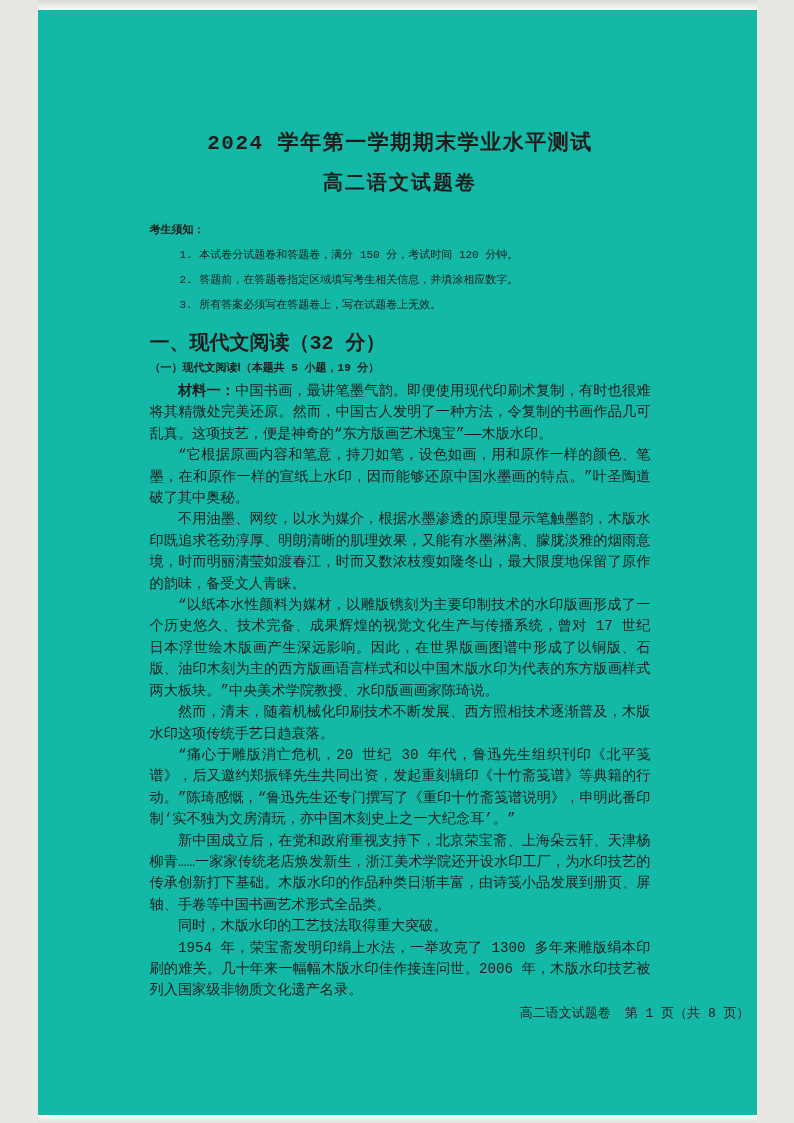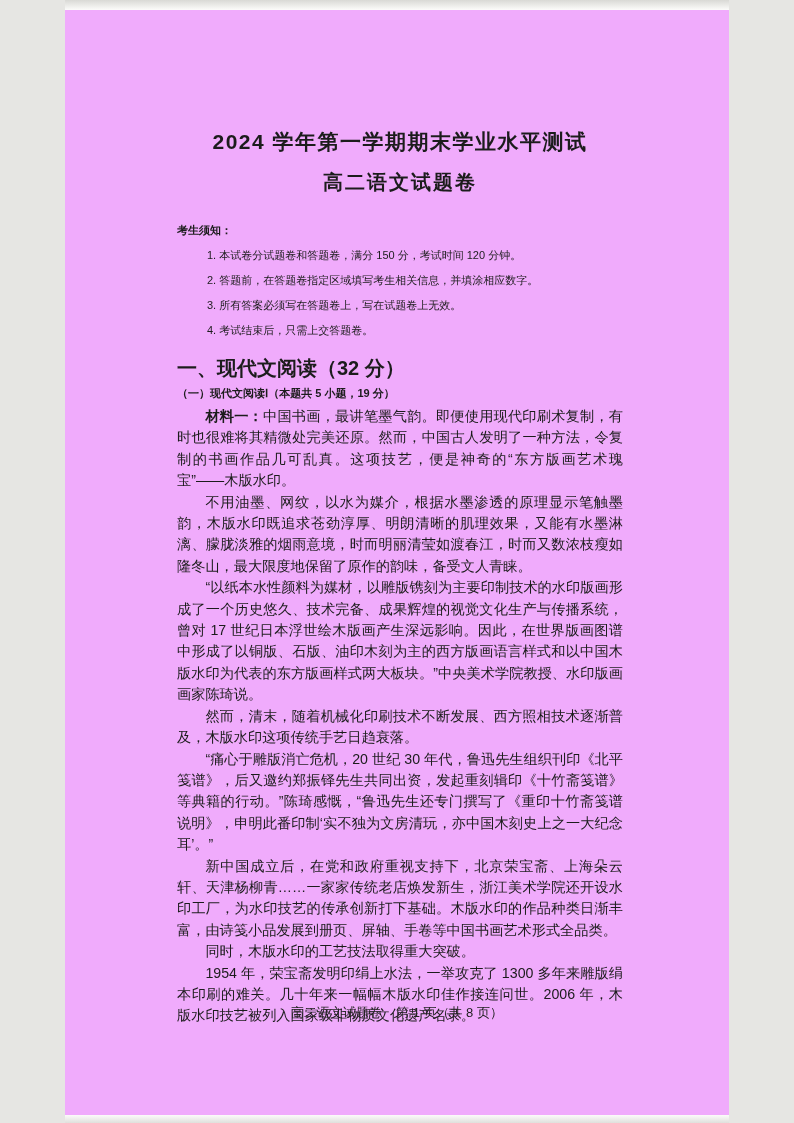--- a/index.html
+++ b/index.html
@@ -1,24 +1,24 @@
 <!DOCTYPE html>
 <html><head>
 <meta charset="utf-8">
 <style>
   * { margin: 0; padding: 0; box-sizing: border-box; }
   html, body { background: #e6e6e3; }
   .page {
-    width: 664px;
+    width: 719px;
     height: 1123px;
     margin: 0 auto;
-    background: #f0abfc;
+    background: #14b8a6;
     position: relative;
     overflow: hidden;
-    font-family: Liberation Sans, sans-serif;
+    font-family: Liberation Mono, monospace;
     color: #1c1c1c;
   }
   .scan-edge-top {
     position: absolute; top: 0; left: 0; right: 0; height: 10px;
     background: linear-gradient(#d9d9d5, #fcfcfa);
   }
   .scan-edge-bottom {
     position: absolute; bottom: 0; left: 0; right: 0; height: 8px;
     background: linear-gradient(#fcfcfa, #e0e0dc);
   }
@@ -60,21 +60,21 @@
     line-height: 21.4px;
     text-align: justify;
   }
   .indent { text-indent: 2em; }
   .para { text-indent: 2em; }
   .material-lead { font-weight: bold; }
   .footer {
     position: absolute;
     left: 0; right: 0;
     top: 1004px;
-    text-align: center;
+    text-align: right;
     font-size: 13px;
     color: #222;
   }
   .footer span { margin: 0 7px; }
 </style>
 </head>
 <body>
 
 <div class="page">
   <div class="scan-edge-top"></div>
@@ -82,30 +82,30 @@
   <div class="content">
 
     <h1 class="title">2024 学年第一学期期末学业水平测试</h1>
     <h2 class="subtitle">高二语文试题卷</h2>
 
     <div class="notice">
       <p class="notice-heading">考生须知：</p>
       <p class="notice-item">1. 本试卷分试题卷和答题卷，满分 150 分，考试时间 120 分钟。</p>
       <p class="notice-item">2. 答题前，在答题卷指定区域填写考生相关信息，并填涂相应数字。</p>
       <p class="notice-item">3. 所有答案必须写在答题卷上，写在试题卷上无效。</p>
-      <p class="notice-item">4. 考试结束后，只需上交答题卷。</p>
     </div>
 
     <p class="section-heading">一、现代文阅读（32 分）</p>
     <p class="subsection-heading">（一）现代文阅读Ⅰ（本题共 5 小题，19 分）</p>
 
     <div class="body-text">
 
       <p class="para"><b class="material-lead">材料一：</b><span>中国书画，最讲笔墨气韵。即便使用现代印刷术复制，有时也很难将其精微处完美还原。然而，中国古人发明了一种方法，令复制的书画作品几可乱真。这项技艺，便是神奇的“东方版画艺术瑰宝”——木版水印。</span></p>
 
+      <p class="para">“它根据原画内容和笔意，持刀如笔，设色如画，用和原作一样的颜色、笔墨，在和原作一样的宣纸上水印，因而能够还原中国水墨画的特点。”叶圣陶道破了其中奥秘。</p>
       <p class="para">不用油墨、网纹，以水为媒介，根据水墨渗透的原理显示笔触墨韵，木版水印既追求苍劲淳厚、明朗清晰的肌理效果，又能有水墨淋漓、朦胧淡雅的烟雨意境，时而明丽清莹如渡春江，时而又数浓枝瘦如隆冬山，最大限度地保留了原作的韵味，备受文人青睐。</p>
       <p class="para">“以纸本水性颜料为媒材，以雕版镌刻为主要印制技术的水印版画形成了一个历史悠久、技术完备、成果辉煌的视觉文化生产与传播系统，曾对 17 世纪日本浮世绘木版画产生深远影响。因此，在世界版画图谱中形成了以铜版、石版、油印木刻为主的西方版画语言样式和以中国木版水印为代表的东方版画样式两大板块。”中央美术学院教授、水印版画画家陈琦说。</p>
       <p class="para">然而，清末，随着机械化印刷技术不断发展、西方照相技术逐渐普及，木版水印这项传统手艺日趋衰落。</p>
       <p class="para">“痛心于雕版消亡危机，20 世纪 30 年代，鲁迅先生组织刊印《北平笺谱》，后又邀约郑振铎先生共同出资，发起重刻辑印《十竹斋笺谱》等典籍的行动。”陈琦感慨，“鲁迅先生还专门撰写了《重印十竹斋笺谱说明》，申明此番印制‘实不独为文房清玩，亦中国木刻史上之一大纪念耳’。”</p>
       <p class="para">新中国成立后，在党和政府重视支持下，北京荣宝斋、上海朵云轩、天津杨柳青……一家家传统老店焕发新生，浙江美术学院还开设水印工厂，为水印技艺的传承创新打下基础。木版水印的作品种类日渐丰富，由诗笺小品发展到册页、屏轴、手卷等中国书画艺术形式全品类。</p>
       <p class="para">同时，木版水印的工艺技法取得重大突破。</p>
       <p class="para">1954 年，荣宝斋发明印绢上水法，一举攻克了 1300 多年来雕版绢本印刷的难关。几十年来一幅幅木版水印佳作接连问世。2006 年，木版水印技艺被列入国家级非物质文化遗产名录。</p>
     </div>
 
   </div>

